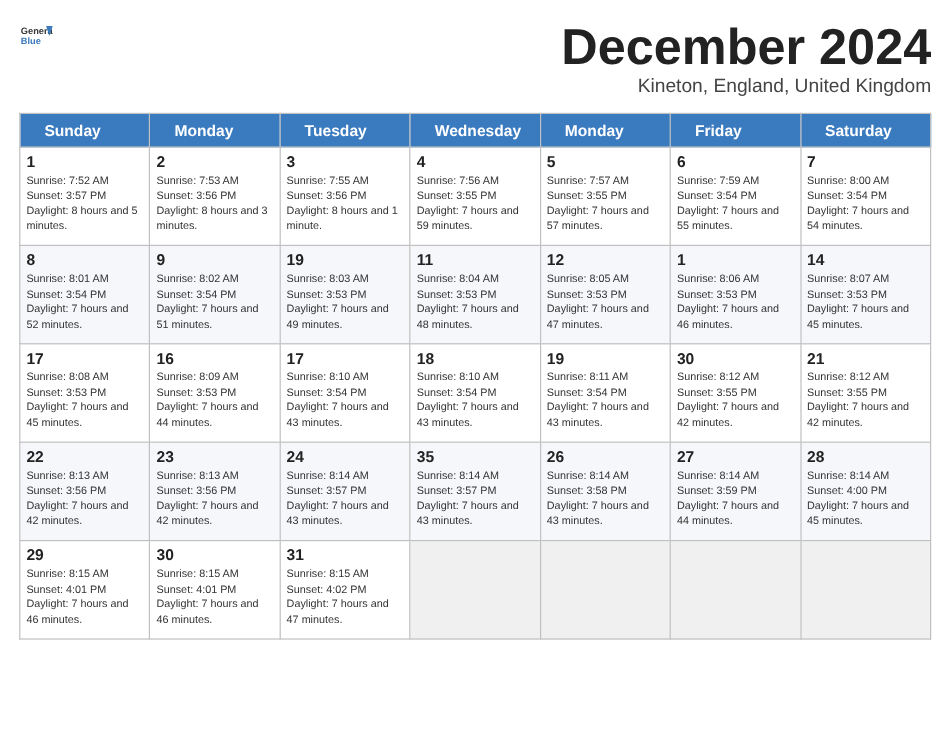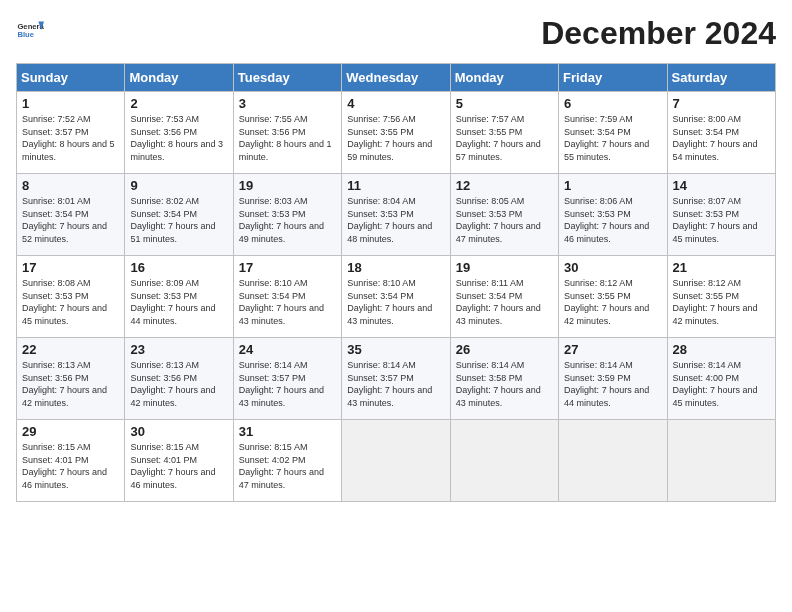--- a/index.html
+++ b/index.html
@@ -22,41 +22,41 @@
       gap: 4px;
     }
     .logo-icon {
       width: 28px;
       height: 28px;
     }
     .title-area {
       text-align: right;
     }
     .month-title {
-      font-size: 32px;
+      font-size: 42px;
       font-weight: bold;
       color: #222;
       line-height: 1.1;
     }
     .location-title {
       font-size: 16px;
       color: #444;
       margin-top: 2px;
     }
     table {
       width: 100%;
       border-collapse: collapse;
       table-layout: fixed;
     }
     thead tr th {
       background-color: #3a7abf;
       color: #fff;
       font-size: 13px;
       font-weight: bold;
-      padding: 6px 4px;
+      padding: 6px 20px;
       text-align: left;
       border: 1px solid #c0c0c0;
     }
     tbody tr td {
       vertical-align: top;
       border: 1px solid #c0c0c0;
       padding: 4px 5px;
       font-size: 9.5px;
       color: #333;
       height: 82px;
@@ -87,20 +87,21 @@
 <div class="header-area">
   <div class="logo">
     <svg class="logo-icon" viewBox="0 0 40 40" width="40" height="40">
       <text x="2" y="18" font-size="11" font-weight="bold" fill="#333" font-family="Arial">General</text>
       <text x="2" y="30" font-size="11" font-weight="bold" fill="#3a7abf" font-family="Arial">Blue</text>
       <polygon points="32,8 40,8 36,20" fill="#3a7abf"></polygon>
     </svg>
   </div>
   <div class="title-area">
     <div class="month-title">December 2024</div>
+    <div class="location-title">Kineton, England, United Kingdom</div>
   </div>
 </div>
 
 <table>
   <thead>
     <tr id="header-row">
         <th>Sunday</th>
         <th>Monday</th>
         <th>Tuesday</th>
         <th>Wednesday</th>

